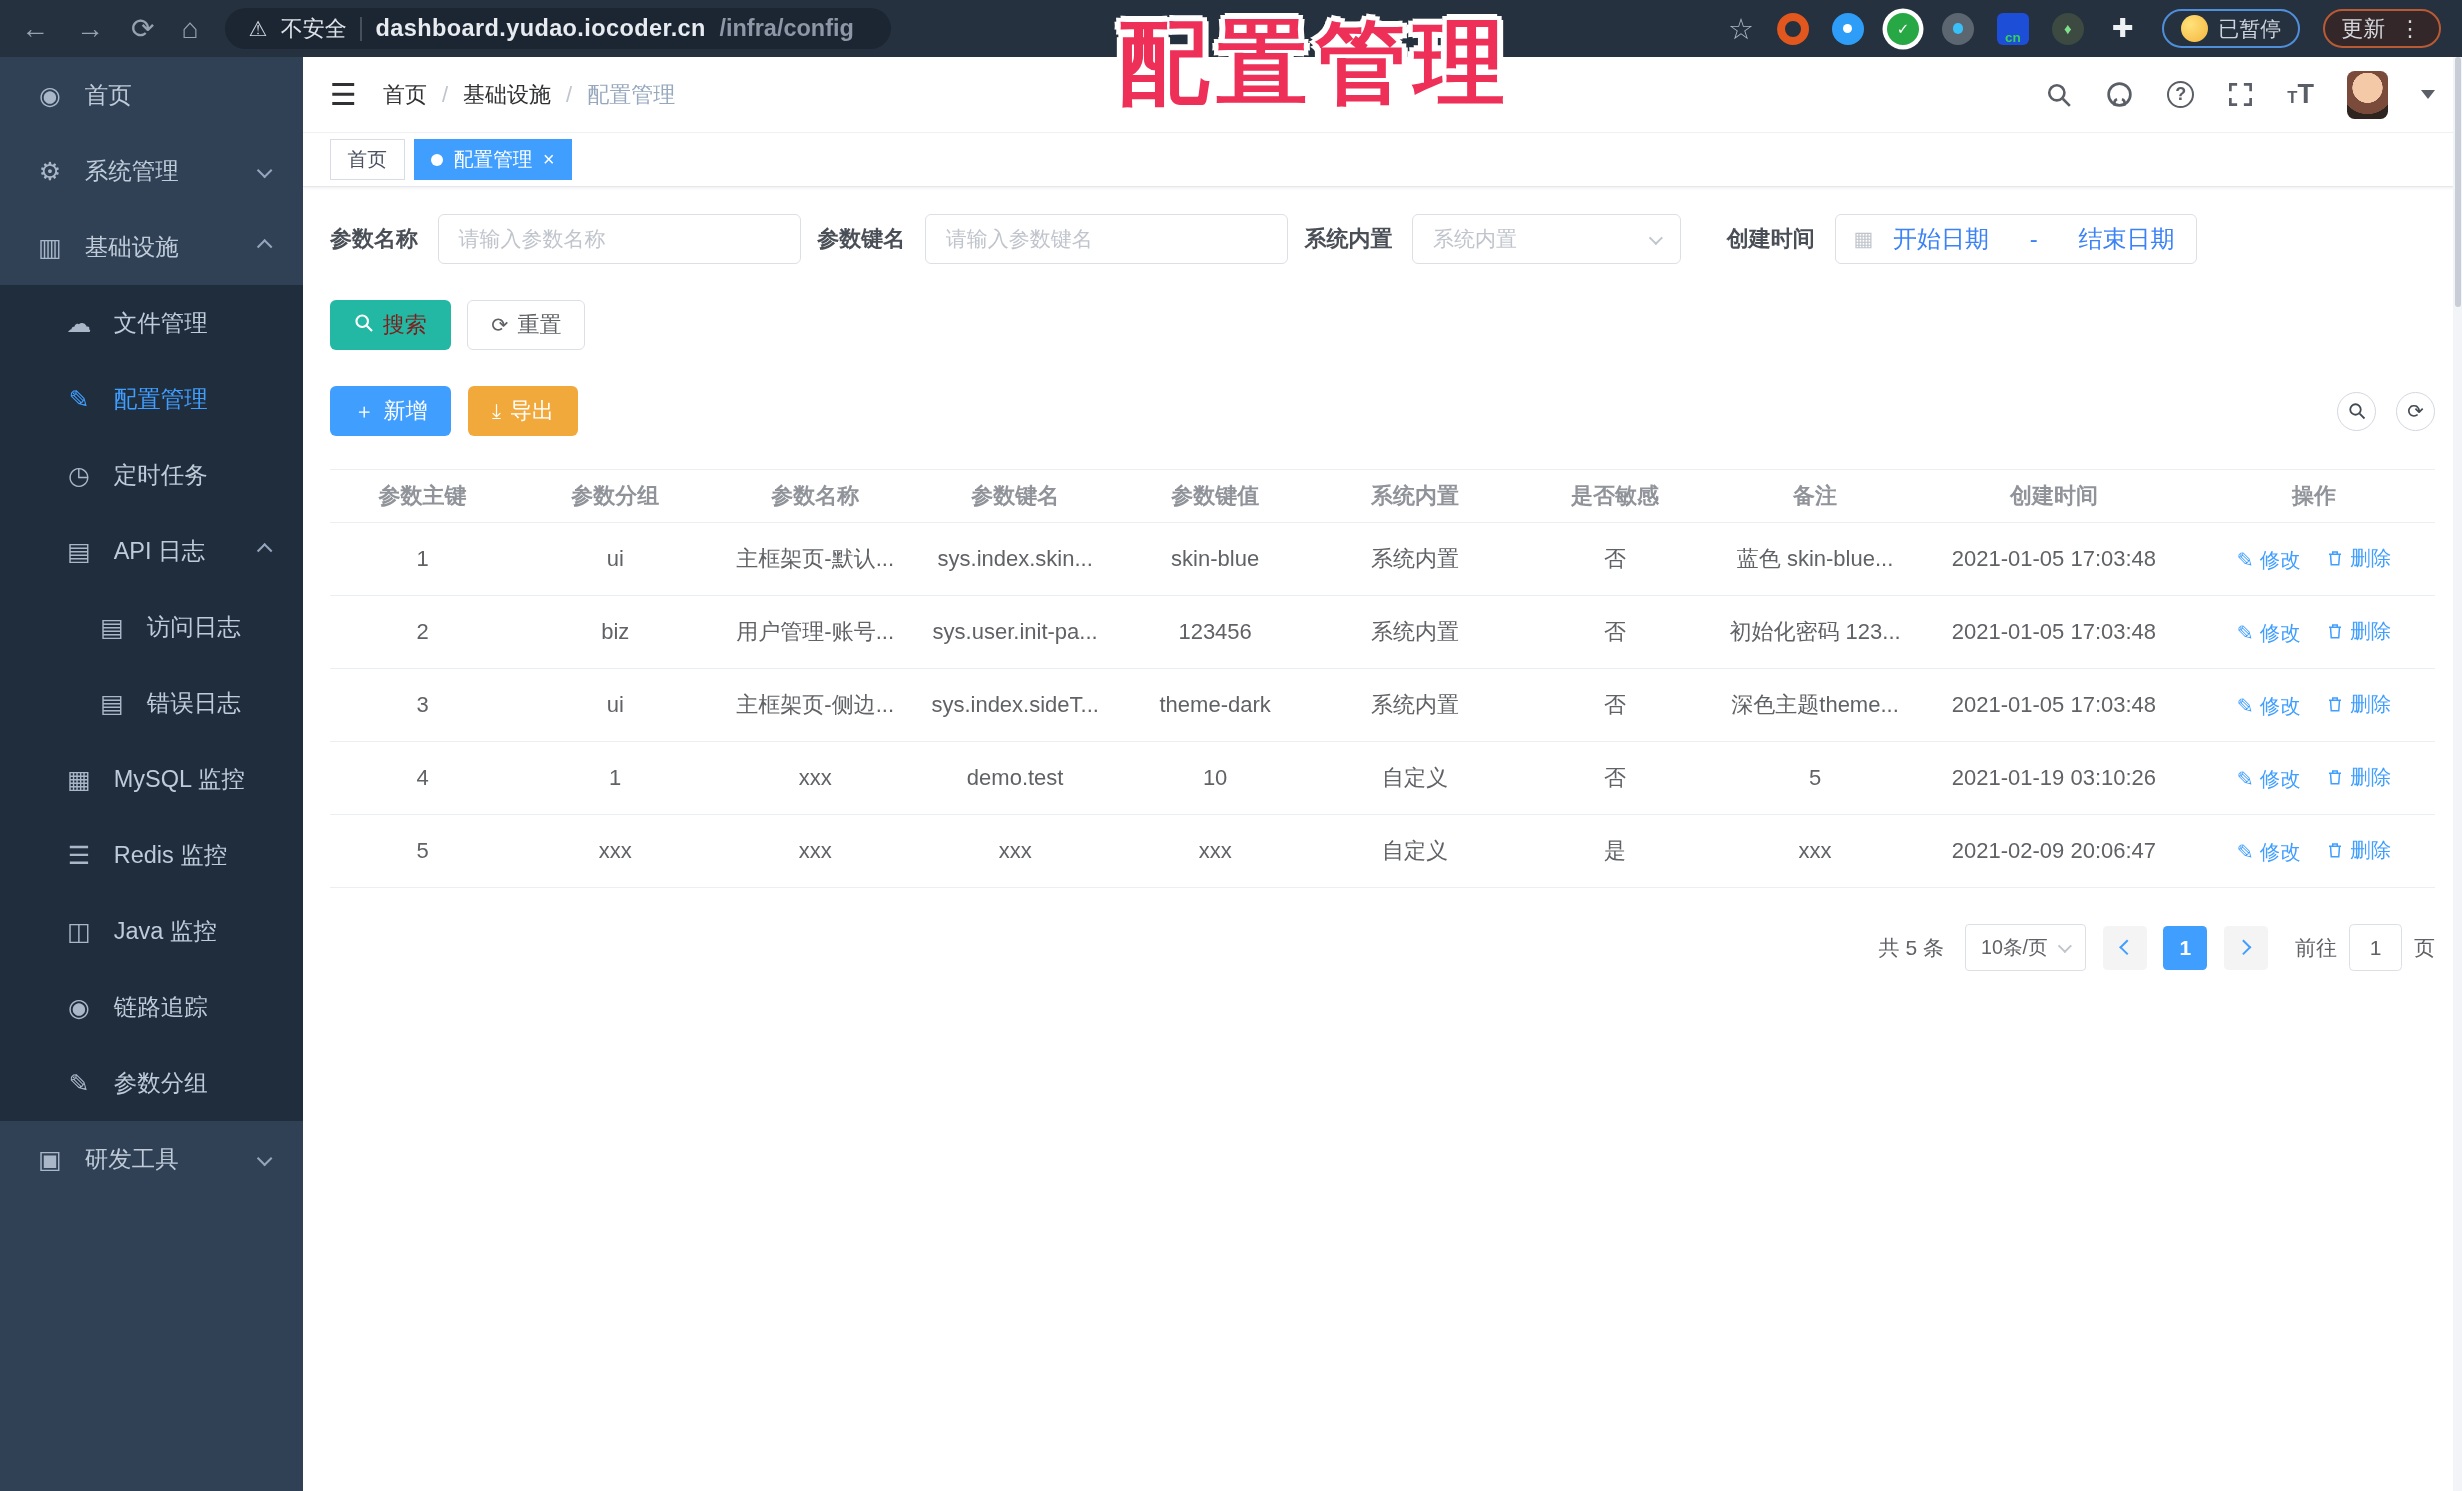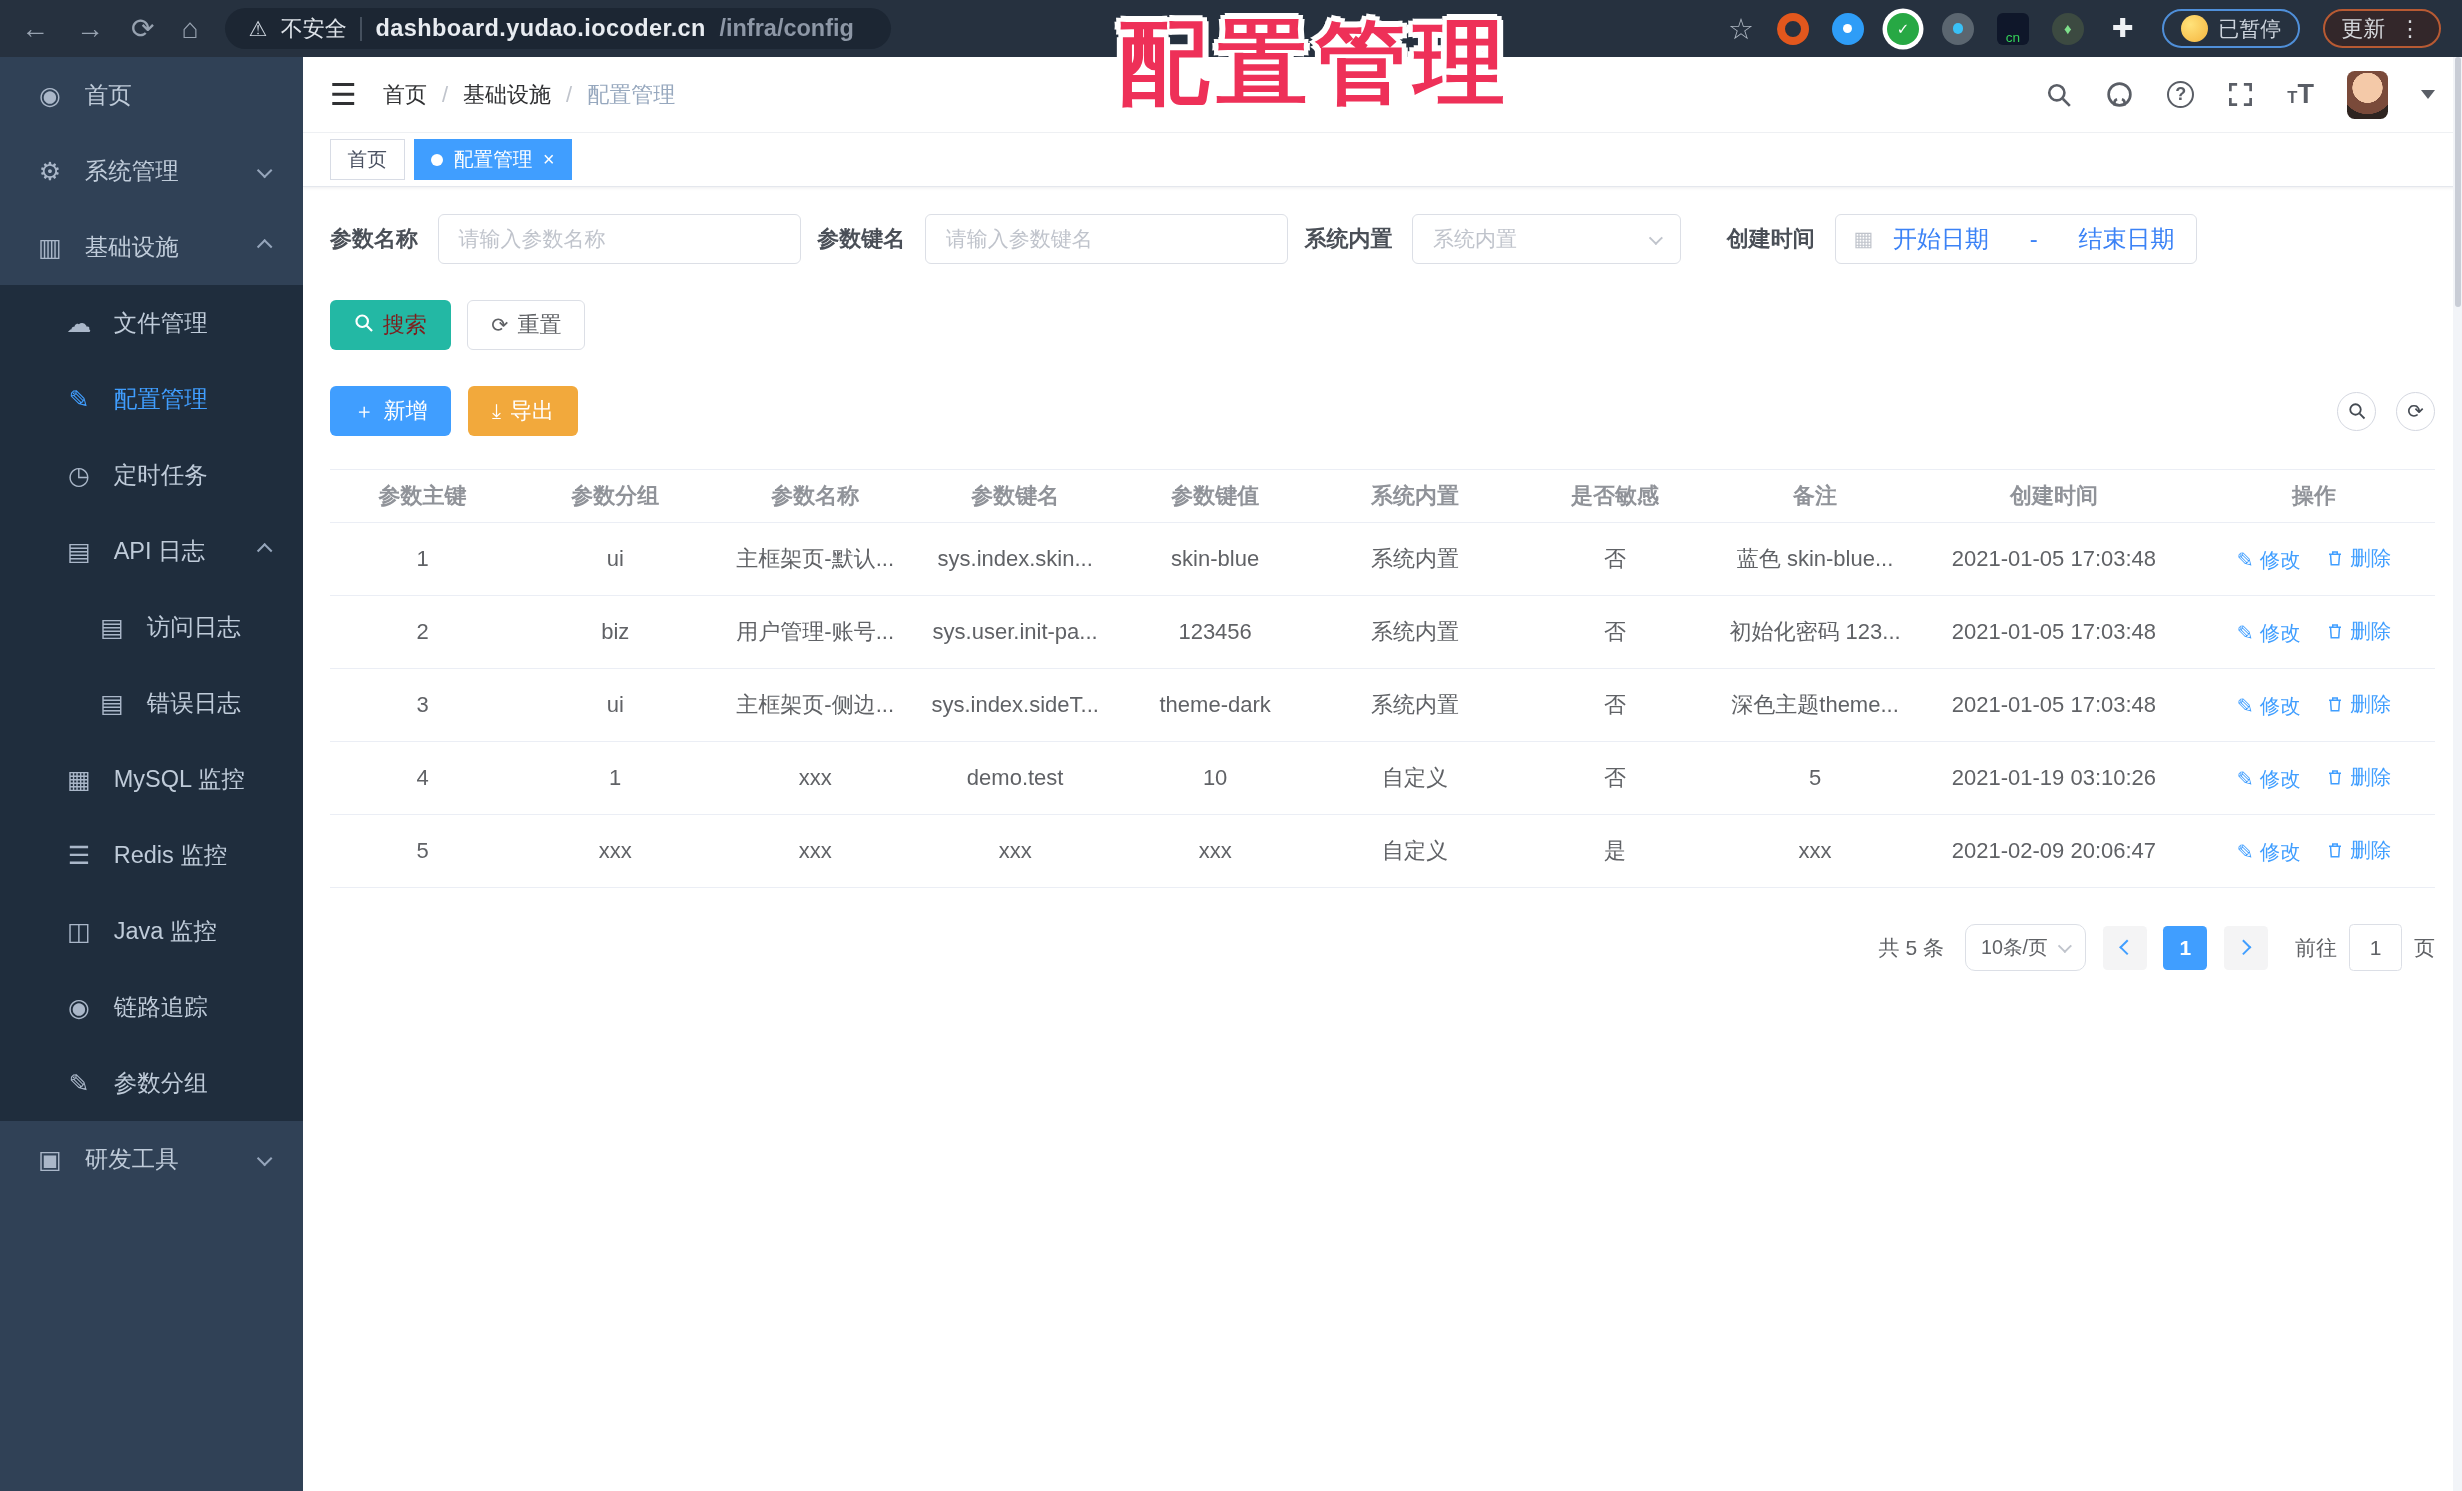--- a/index.html
+++ b/index.html
@@ -18,21 +18,21 @@
   .addr .host { color:#e8ecf1; font-size:23.5px; font-weight:bold; letter-spacing:0.4px;}
   .addr .path { color:#8d97a6; font-size:23.5px; font-weight:bold;}
   .bright { margin-left:auto; display:flex; align-items:center; gap:23px; }
   .star { color:#aeb7c2; font-size:29px; }
   .ext { width:32px; height:32px; border-radius:50%; display:flex; align-items:center; justify-content:center;
     font-size:15px; color:#fff; }
   .ext.ring { background:transparent; border:8.3px solid #e2571d; }
   .ext.pin { background:#2e9df7; } .ext.pin i{ width:9px;height:9px;background:#fff;border-radius:50%;}
   .ext.gcheck { background:#27a844; box-shadow:0 0 0 4.5px #fff; font-weight:bold; }
   .ext.gray { background:#5b6670; } .ext.gray i{width:10.6px;height:10.6px;background:#39c1f7;border-radius:50%;}
-  .ext.cn { border-radius:6px; background:#0f172a; color:#34d058; font-weight:normal; font-size:13.6px; align-items:flex-end;text-align:center; }
+  .ext.cn { border-radius:6px; background:#1d4ed8; color:#34d058; font-weight:bold; font-size:13.6px; align-items:flex-end;text-align:center; }
   .ext.leaf { background:#3c4a41; color:#7ee08b; }
   .ext.puzzle { background:transparent; color:#eef1f4; font-size:26px; }
   .pill { height:39px; border-radius:20.4px; display:flex; align-items:center; gap:10.6px; padding:0 16.6px; }
   .pill.paused { border:2.3px solid #4f8fd9; }
   .pill.paused .emoji { width:27px; height:27px; border-radius:50%; background:radial-gradient(circle at 35% 35%,#ffe27a,#f5b53f); }
   .pill.paused span { color:#cdd4dd; font-size:21px; }
   .pill.update { border:2.3px solid #b85a33; background:#33272a; gap:13.6px; }
   .pill.update span { color:#d6d9dd; font-size:22px; }
   .dots { color:#cdd4dd; font-size:23px; letter-spacing:1.5px; }
 
@@ -124,21 +124,21 @@
   .head .tc { color:#909399; font-weight:bold; }
   .c0{width:8.8%;} .c1{width:9.5%;} .c2{width:9.5%;} .c3{width:9.5%;} .c4{width:9.5%;}
   .c5{width:9.5%;} .c6{width:9.5%;} .c7{width:9.5%;} .c8{width:13.2%;} .c9{width:11.5%;}
   .alink { color:#409eff; font-size:20.4px; display:inline-flex; align-items:center; gap:6px; cursor:pointer; }
   .alink + .alink { margin-left:19.7px; }
   .alink svg { display:block; }
 
   
   .pager { display:flex; align-items:center; justify-content:flex-end; margin-top:36px; gap:16.6px; }
   .ptotal { font-size:21px; color:#606266; margin-right:4.5px; }
-  .psize { width:121px; height:47px; border:0.8px solid #dcdfe6; border-radius:10px; display:flex;
+  .psize { width:121px; height:47px; border:0.8px solid #dcdfe6; border-radius:4px; display:flex;
     align-items:center; padding:0 15px; }
   .psize span { color:#606266; font-size:19.7px; }
   .pbtn { width:44px; height:44px; border-radius:4.5px; background:#f4f4f5; display:flex; align-items:center;
     justify-content:center; cursor:pointer; }
   .pchev { width:10.6px; height:10.6px; border-right:2.3px solid #409eff; border-bottom:2.3px solid #409eff; }
   .pchev.left { transform:rotate(135deg); margin-left:4.5px; }
   .pchev.right { transform:rotate(-45deg); margin-right:4.5px; }
   .pbtn.cur { background:#409eff; color:#fff; font-size:21px; font-weight:bold; }
   .goto { display:flex; align-items:center; gap:12px; margin-left:10.6px; font-size:21px; color:#606266; }
   .ginput { width:53px; height:47px; border:0.8px solid #dcdfe6; border-radius:4.5px; text-align:center;

